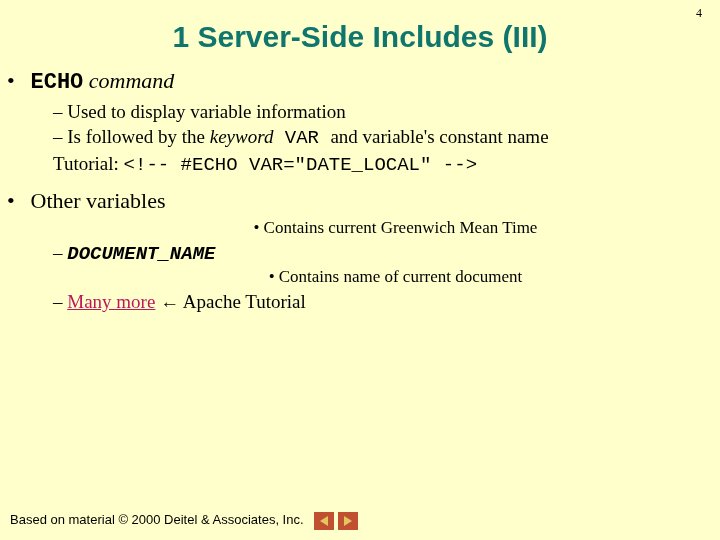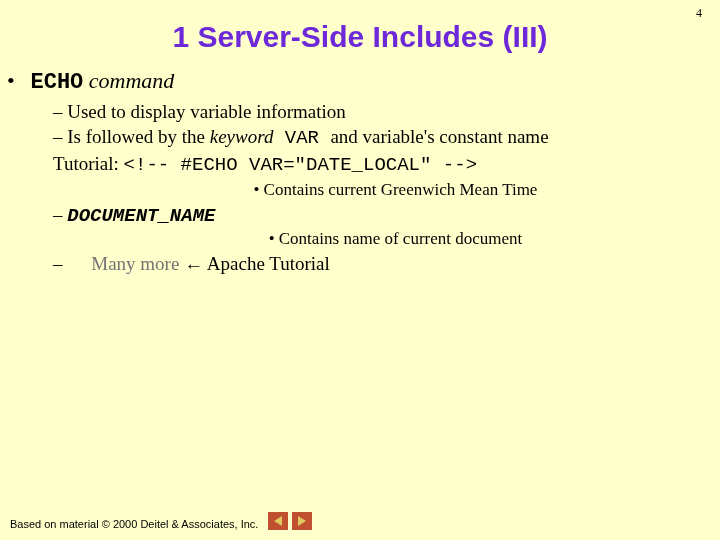--- a/index.html
+++ b/index.html
@@ -18,21 +18,21 @@
     font-size: 12px;
     color: #000;
   }
   .title {
     text-align: center;
     font-family: Arial, Helvetica, sans-serif;
     font-weight: bold;
     font-size: 30px;
     margin-top: 20px;
     margin-bottom: 14px;
-    color: #6d28d9;
+    color: #0f766e;
   }
   .content {
     padding-left: 7px;
     padding-right: 24px;
   }
   .bullet-l1 {
     font-size: 22px;
     margin-top: 6px;
     margin-bottom: 4px;
   }
@@ -62,31 +62,31 @@
   }
   .var-sub {
     padding-left: 84px;
     font-size: 17px;
     margin-top: 2px;
     margin-bottom: 2px;
     text-align: center;
   }
   .var-sub .bdot { display: inline-block; width: 14px; }
   .link {
-    color: #737373;
-    margin-left: 24px;
+    color: #be185d;
+    text-decoration: underline;
   }
   .footer {
     position: absolute;
     bottom: 10px;
     left: 10px;
-    font-size: 11px;
+    font-size: 13px;
     font-family: Arial, Helvetica, sans-serif;
     display: flex;
-    align-items: flex-end;
+    align-items: flex-start;
     gap: 10px;
   }
   .nav-buttons {
     display: flex;
     gap: 4px;
   }
   .nav-btn {
     width: 20px;
     height: 18px;
     background: #c05030;
@@ -125,20 +125,24 @@
   <div class="sub-block">
     <div>–  Used to display variable information</div>
     <div>
       <span>–  Is followed by the </span><span class="italic">keyword</span><span class="codei"> VAR </span><span>and variable's constant name</span>
     </div>
     <div>
       <span>Tutorial: </span><span class="codei">&lt;!-- #ECHO VAR="DATE_LOCAL" --&gt;</span>
     </div>
   </div>
 
+  <div class="bullet-l1" style="margin-top:10px;">
+    <span class="dot">•</span>
+    <span>Other variables</span>
+  </div>
 
   <div class="var-sub">
     <span class="bdot">•</span><span>Contains current Greenwich Mean Time</span>
   </div>
 
   <div class="var-def">
     <span>– </span><span class="vn">DOCUMENT_NAME</span>
   </div>
   <div class="var-sub">
     <span class="bdot">•</span><span>Contains name of current document</span>

